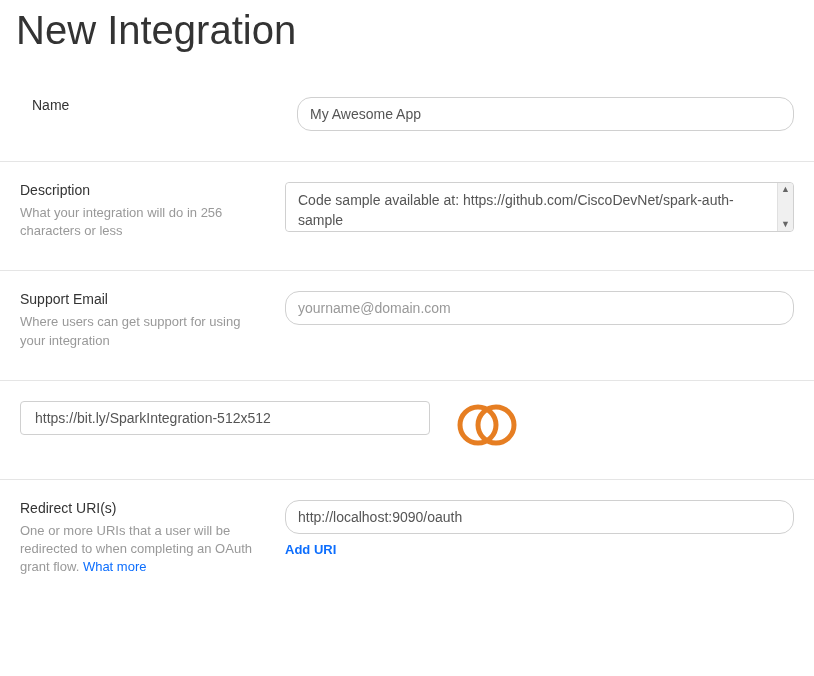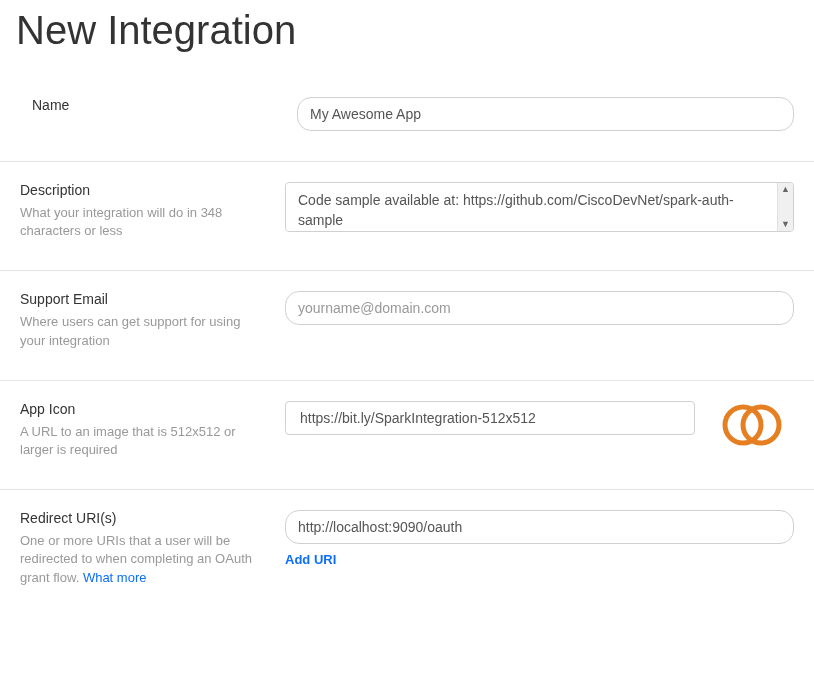--- a/index.html
+++ b/index.html
@@ -149,21 +149,21 @@
   <div class="input-col">
     <div class="input-wrap">
       <input type="text" class="text-input" value="My Awesome App" style="">
     </div>
   </div>
 </div>
 
 <div class="form-section">
   <div class="label-col">
     <div class="field-label">Description</div>
-    <div class="field-hint">What your integration will do in 348 characters or less</div>
+    <div class="field-hint">What your integration will do in 256 characters or less</div>
   </div>
   <div class="input-col">
     <div class="input-wrap">
       <div class="textarea-wrap">
         <textarea class="textarea-input" style="">Code sample available at: https://github.com/CiscoDevNet/spark-auth-sample</textarea>
         <div class="scrollbar-track">
           <span class="scroll-arrow">▲</span>
           <span class="scroll-arrow">▼</span>
         </div>
       </div>
@@ -177,24 +177,20 @@
     <div class="field-hint">Where users can get support for using your integration</div>
   </div>
   <div class="input-col">
     <div class="input-wrap">
       <input type="text" class="text-input" placeholder="yourname@domain.com" style="">
     </div>
   </div>
 </div>
 
 <div class="form-section">
-  <div class="label-col">
-    <div class="field-label">App Icon</div>
-    <div class="field-hint">A URL to an image that is 512x512 or larger is required</div>
-  </div>
   <div class="input-col">
     <input type="text" class="icon-input" value="https://bit.ly/SparkIntegration-512x512" style="">
     <div class="app-icon-preview">
       <svg width="72" height="48" viewBox="0 0 72 48">
         <circle cx="28" cy="24" r="18" stroke="#e67e22" stroke-width="5" fill="none"></circle>
         <circle cx="46" cy="24" r="18" stroke="#e67e22" stroke-width="5" fill="none"></circle>
       </svg>
     </div>
   </div>
 </div>

